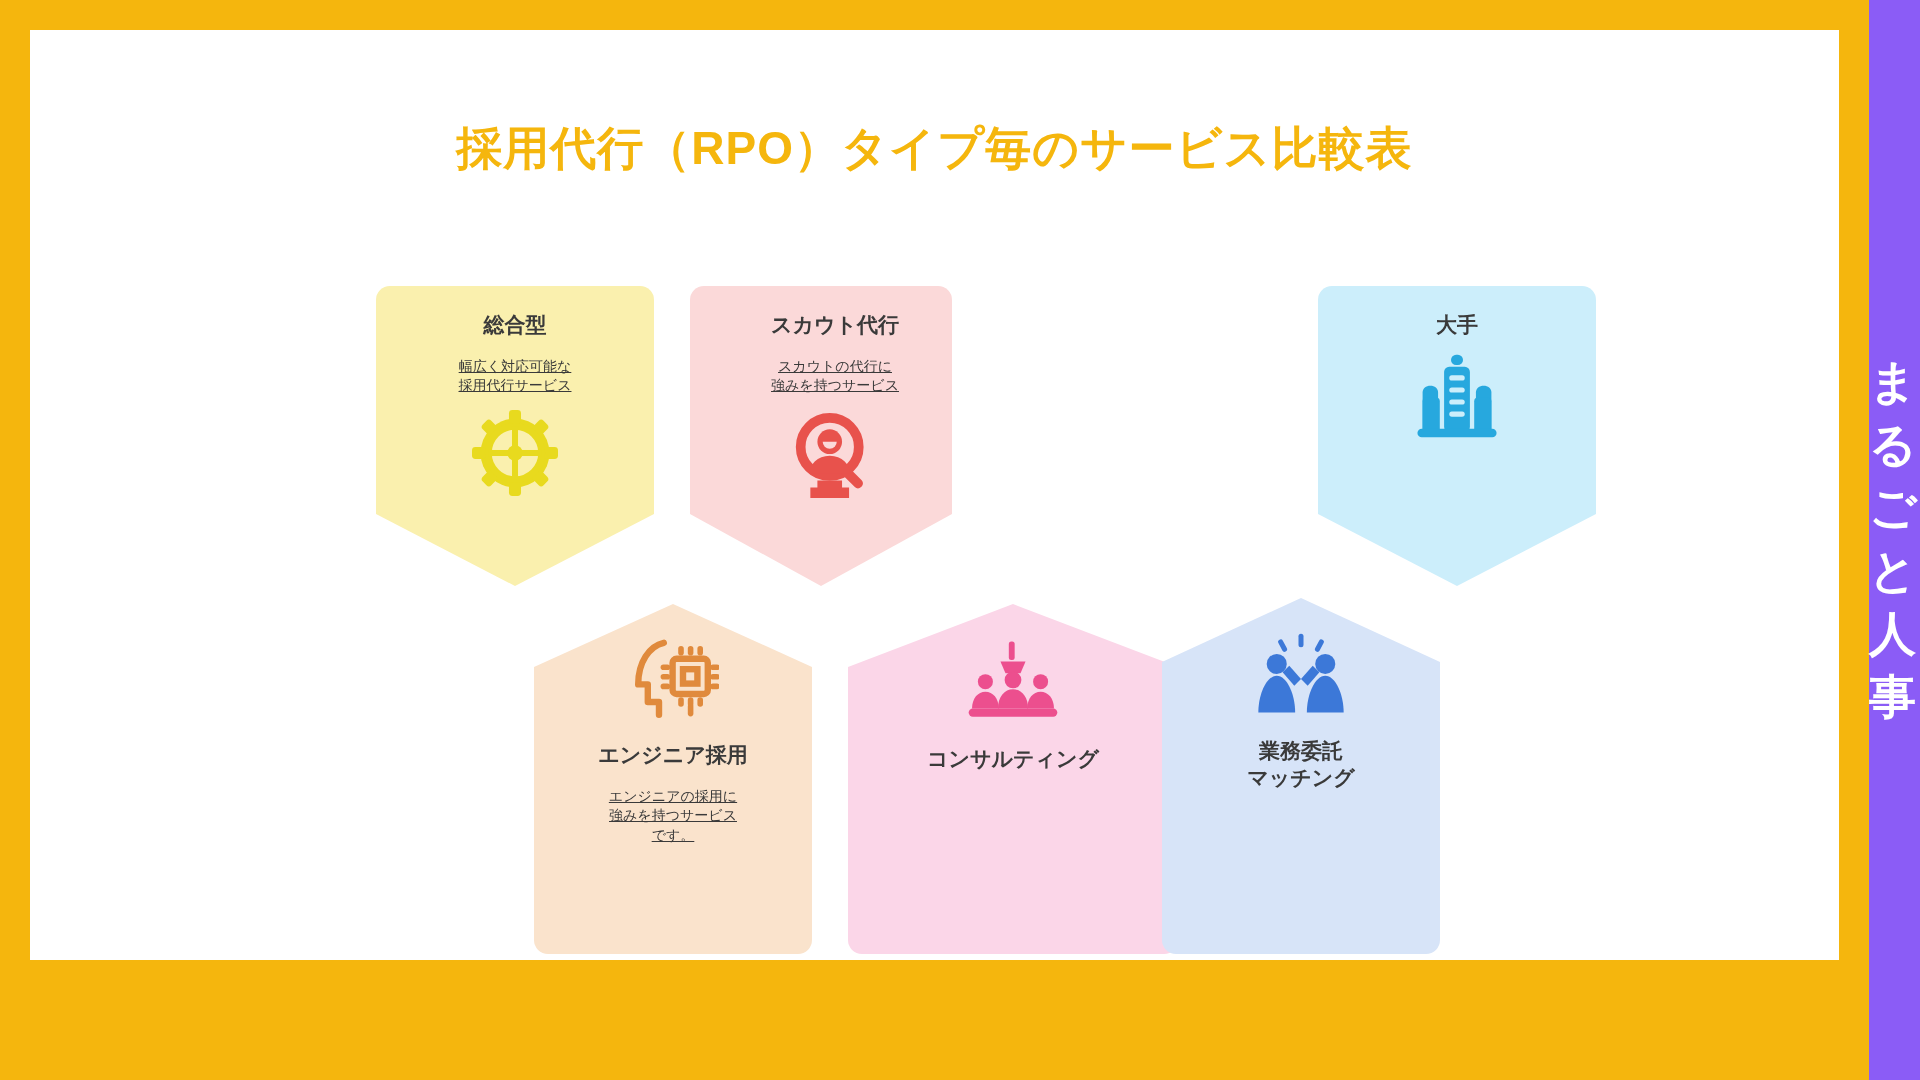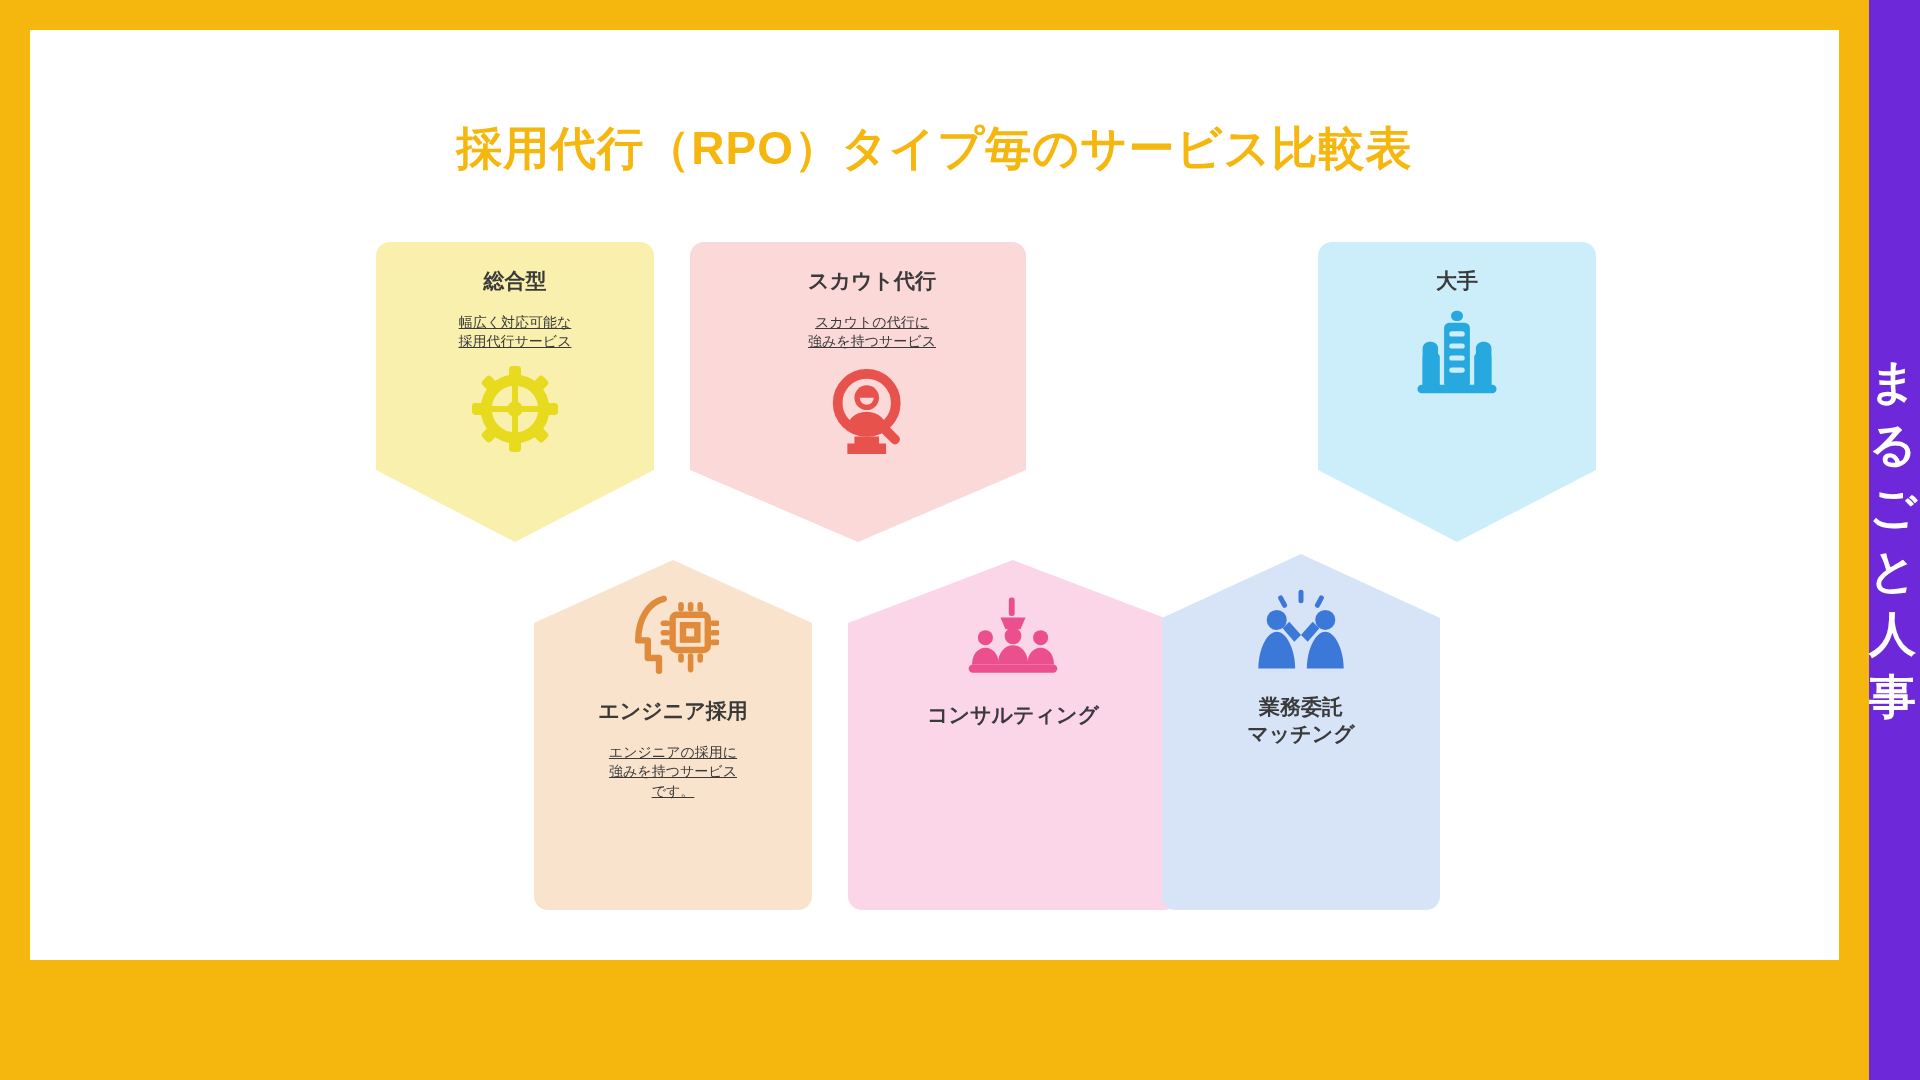--- a/index.html
+++ b/index.html
@@ -30,20 +30,21 @@
     font-size:46px;
     font-weight:bold;
     color:#F5B60D;
     letter-spacing:1px;
     white-space:nowrap;
   }
   
   .card {
     position:absolute;
     text-align:center;
+    margin-top:44px;
   }
   .card-shape {
     position:absolute;
     inset:0;
     border-radius:14px;
   }
   .card-inner {
     position:relative;
     width:100%; height:100%;
     display:flex;
@@ -82,21 +83,21 @@
   }
   .row-bottom .card-inner { padding-top:30px; }
   .row-bottom .card-desc { margin-top:18px; }
   .row-bottom .card-icon { margin-bottom:10px; }
 
   
   .footer {
     flex:1;
     display:flex;
     align-items:center;
-    background:#6d28d9;
+    background:#8b5cf6;
   }
   .footer-text {
     color:#FFFFFF;
     font-size:47px;
     font-weight:bold;
     letter-spacing:3px;
   }
   svg { display:block; }
 </style>
 </head>
@@ -141,21 +142,21 @@
               <rect x="46.5" y="19" width="7" height="24"></rect>
               <rect x="46.5" y="57" width="7" height="24"></rect>
               <rect x="19" y="46.5" width="24" height="7"></rect>
               <rect x="57" y="46.5" width="24" height="7"></rect>
             </g>
           </svg>
         </div>
       </div>
     </div>
 
-    <div class="card row-top" style="left:660px; top:212px; width:336px; height:300px;padding-left:28px;">
+    <div class="card row-top" style="left:660px; top:212px; width:262px; height:300px;padding-left:28px;">
       <div class="card-shape" style="background:#FBD9D9;"></div>
       <div class="card-inner">
         <div class="card-title">スカウト代行</div>
         <div class="card-desc">スカウトの代行に
 強みを持つサービス</div>
         <div class="card-icon">
           <svg width="88" height="88" viewBox="0 0 100 100">
             <g fill="#E8524C">
               <circle cx="44" cy="42" r="33" fill="none" stroke="#E8524C" stroke-width="11"></circle>
               <rect x="64" y="62" width="11" height="30" rx="5" transform="rotate(-45 69 77)"></rect>

